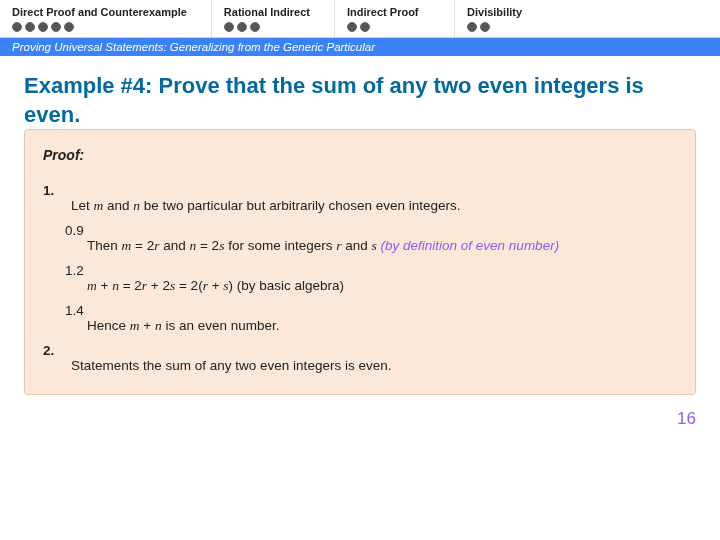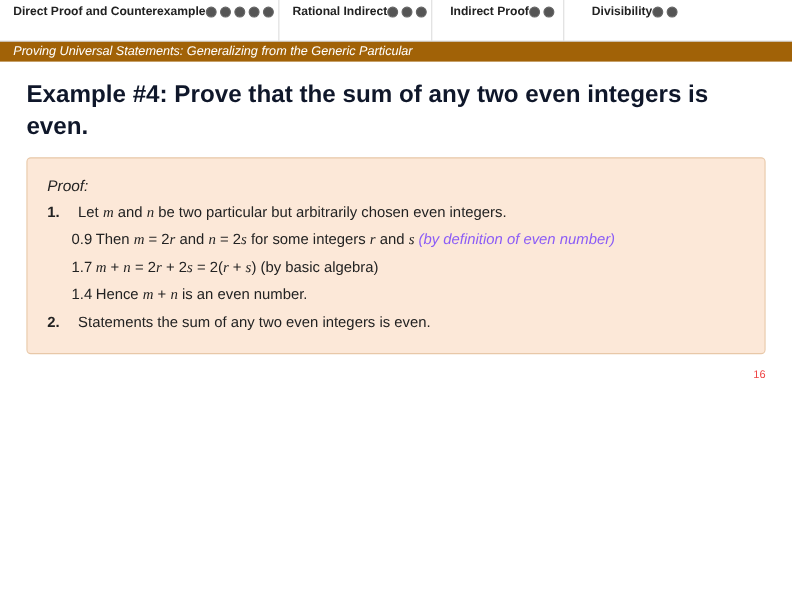--- a/index.html
+++ b/index.html
@@ -14,23 +14,23 @@
     
     .nav-bar {
       display: flex;
       align-items: stretch;
       background: #fff;
       border-bottom: 1px solid #ccc;
       height: 38px;
     }
     .nav-section {
       display: flex;
-      flex-direction: row;
+      flex-direction: column;
       justify-content: center;
-      padding: 4px 4px 4px 12px;
+      padding: 4px 24px 4px 12px;
       border-right: 1px solid #ddd;
       min-width: 120px;
     }
     .nav-section:last-child { border-right: none; }
     .nav-title {
       font-size: 11px;
       font-weight: bold;
       color: #222;
       line-height: 1.3;
     }
@@ -45,82 +45,82 @@
       border-radius: 50%;
       border: 1.5px solid #666;
       background: transparent;
     }
     .dot.filled {
       background: #555;
     }
 
     
     .subtitle-bar {
-      background: #a16207;
+      background: #3b82f6;
       color: #fff;
       font-size: 11.5px;
       padding: 3px 12px;
       font-style: italic;
     }
 
     
     .main-content {
       padding: 16px 24px 10px 24px;
     }
 
     .example-heading {
       font-size: 22px;
       font-weight: bold;
-      color: #0f172a;
-      margin-bottom: 14px;
+      color: #0369a1;
+      margin-bottom: 0;
       line-height: 1.3;
     }
 
     
     .proof-box {
       background: #fce8d8;
       border: 1px solid #e8c8a8;
       border-radius: 4px;
       padding: 14px 18px 14px 18px;
       font-size: 13.5px;
       line-height: 1.7;
       color: #222;
     }
 
     .proof-label {
       font-style: italic;
-      font-weight: normal;
-      margin-bottom: 0;
+      font-weight: bold;
+      margin-bottom: 12px;
       font-size: 14px;
     }
 
     .proof-item {
       display: flex;
       margin-bottom: 2px;
     }
     .proof-num {
       min-width: 28px;
       font-weight: bold;
     }
     .proof-sub-num {
       min-width: 44px;
       padding-left: 22px;
     }
-    .proof-text { flex: 1; }
+    .proof-text { flex: 1; margin-top: 15px; }
 
     .highlight-orange {
       color: #8b5cf6;
       font-style: italic;
     }
 
     
     .page-num {
       text-align: right;
-      font-size: 10px;
-      color: #ef4444;
+      font-size: 17px;
+      color: #8b5cf6;
       padding: 4px 24px 0 0;
     }
 
     
     .math { font-style: italic; font-family: "Times New Roman", serif; }
   </style>
 </head>
 <body>
 
 <div class="nav-bar">
@@ -181,21 +181,21 @@
 
     <div class="proof-item">
       <span class="proof-sub-num">0.9</span>
       <span class="proof-text">
         Then <span class="math">m</span> = 2<span class="math">r</span> and <span class="math">n</span> = 2<span class="math">s</span> for some integers <span class="math">r</span> and <span class="math">s</span>
         <span class="highlight-orange"> (by definition of even number)</span>
       </span>
     </div>
 
     <div class="proof-item">
-      <span class="proof-sub-num">1.7</span>
+      <span class="proof-sub-num">1.2</span>
       <span class="proof-text">
         <span class="math">m</span> + <span class="math">n</span> = 2<span class="math">r</span> + 2<span class="math">s</span> = 2(<span class="math">r</span> + <span class="math">s</span>) (by basic algebra)
       </span>
     </div>
 
 
     <div class="proof-item">
       <span class="proof-sub-num">1.4</span>
       <span class="proof-text">
         Hence <span class="math">m</span> + <span class="math">n</span> is an even number.

